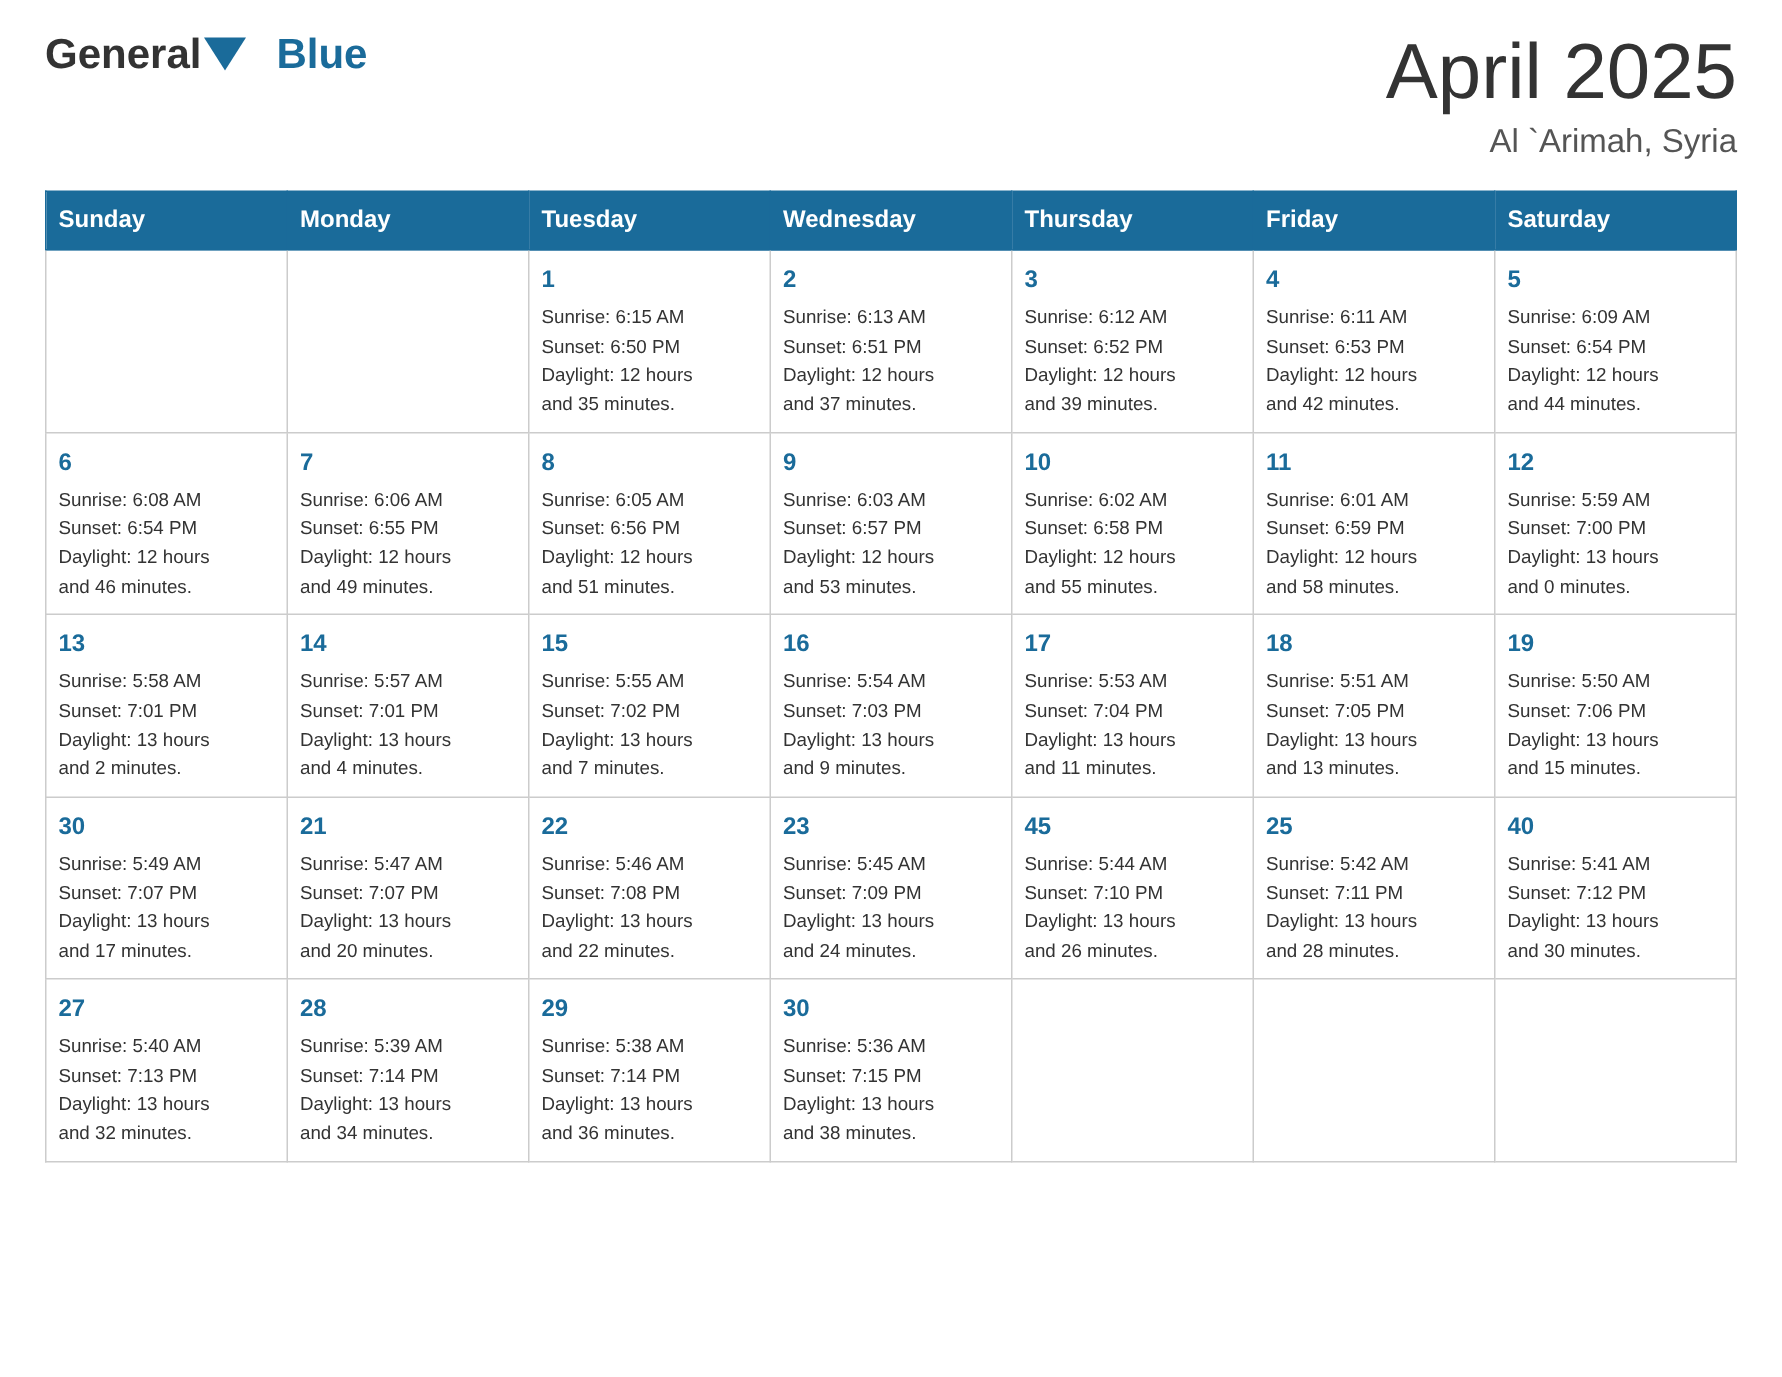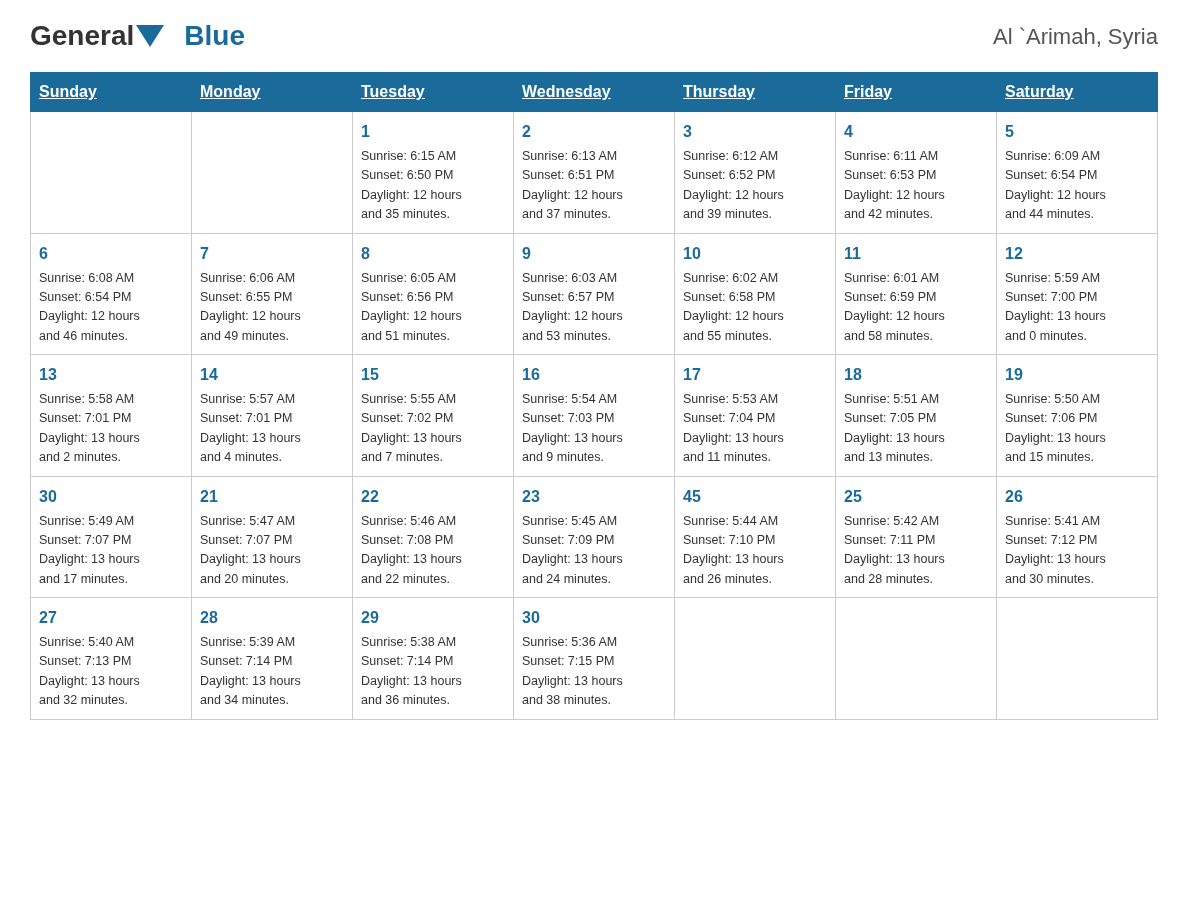--- a/index.html
+++ b/index.html
@@ -64,21 +64,20 @@
       border: 1px solid #aaa;
     }
     .calendar-table th {
       background-color: #1a6b9a;
       color: #fff;
       font-size: 16px;
       font-weight: bold;
       padding: 10px 8px;
       text-align: left;
       border: 1px solid #1a6b9a;
-      text-decoration: underline;
     }
     .calendar-table td {
       vertical-align: top;
       padding: 8px 8px;
       border: 1px solid #ccc;
       width: 14.28%;
       min-height: 110px;
       font-size: 13px;
       line-height: 1.5;
     }
@@ -109,20 +108,21 @@
     <div class="logo-text">
       <span class="logo-general">General</span>
       <span class="logo-triangle"></span>
       <br>
     </div>
     <div style="margin-top:-10px; margin-left:18px;">
       <span class="logo-blue">Blue</span>
     </div>
   </div>
   <div class="title-section">
+    <div class="month-title">April 2025</div>
     <div class="location-title">Al `Arimah, Syria</div>
   </div>
 </div>
 
 <table class="calendar-table">
   <thead>
     <tr>
     <th>Sunday</th>
         <th>Monday</th>
         <th>Tuesday</th>
@@ -236,21 +236,21 @@
         </td>
         <td>
           <span class="day-number">45</span>
           <div class="day-info">Sunrise: 5:44 AM<br>Sunset: 7:10 PM<br>Daylight: 13 hours<br>and 26 minutes.</div>
         </td>
         <td>
           <span class="day-number">25</span>
           <div class="day-info">Sunrise: 5:42 AM<br>Sunset: 7:11 PM<br>Daylight: 13 hours<br>and 28 minutes.</div>
         </td>
         <td>
-          <span class="day-number">26</span>
+          <span class="day-number">40</span>
           <div class="day-info">Sunrise: 5:41 AM<br>Sunset: 7:12 PM<br>Daylight: 13 hours<br>and 30 minutes.</div>
         </td>
       </tr>
       <tr>
         <td>
           <span class="day-number">27</span>
           <div class="day-info">Sunrise: 5:40 AM<br>Sunset: 7:13 PM<br>Daylight: 13 hours<br>and 32 minutes.</div>
         </td>
         <td>
           <span class="day-number">28</span>

